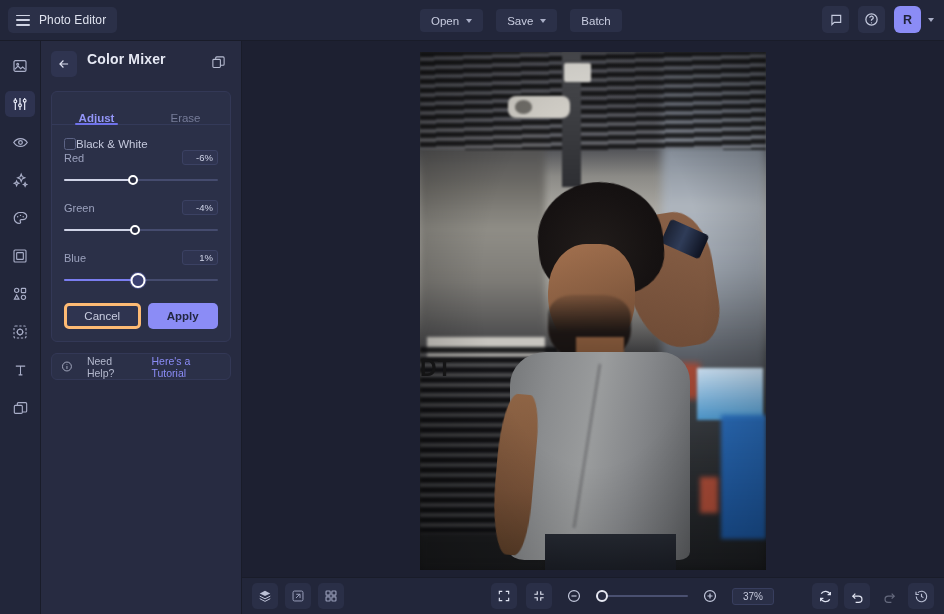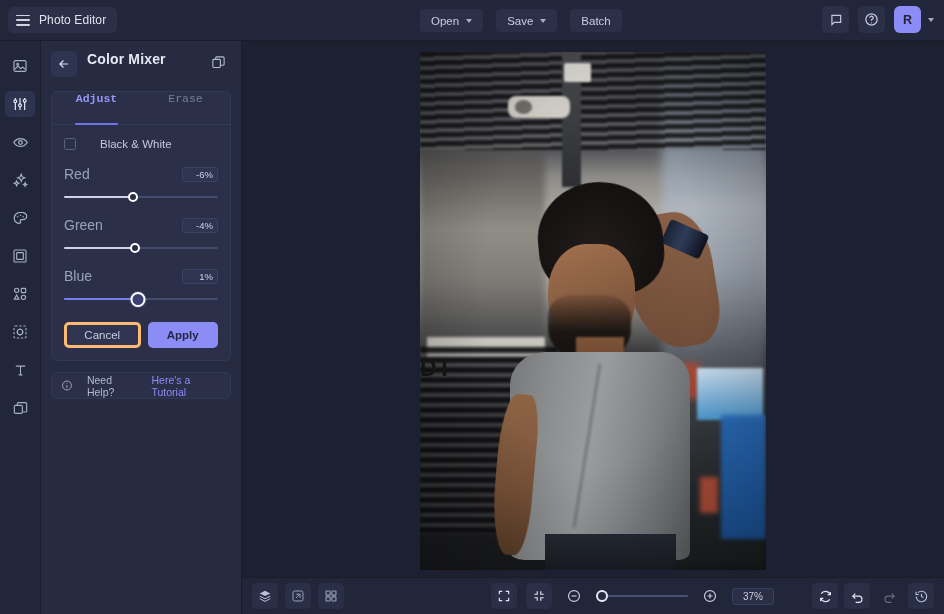--- a/index.html
+++ b/index.html
@@ -72,37 +72,37 @@
     display: flex; align-items: center; justify-content: center; cursor: pointer; border: none;
   }
   .panel-title { margin-left: 10px; color: #e6e9f4; font-size: 14px; font-weight: bold; letter-spacing: .15px; }
   .dup-btn { position: absolute; right: 2px; width: 22px; height: 22px; display:flex; align-items:center; justify-content:center; cursor: pointer; }
 
   .card {
     background: #2b3048; border: 1px solid #333856; border-radius: 6px; padding: 0;
   }
   .tabs { display: flex; height: 33px; border-bottom: 1px solid #343a59; }
   .tab {
-    flex: 1; display: flex; align-items: flex-start; justify-content: center;
-    font-size: 11.5px; color: #767c99; cursor: pointer; position: relative; font-family: Liberation Mono, monospace;
+    flex: 1; display: flex; align-items: flex-end; justify-content: center;
+    font-size: 11.5px; color: #767c99; cursor: pointer; position: relative;
   }
   .tab.active { color: #9496f8; font-weight: bold; }
   .tab.active::after {
     content: ""; position: absolute; bottom: -1px; left: 26%; width: 48%; height: 2.2px;
     background: #6f72ea; border-radius: 2px;
   }
   .card-body { padding: 13px 12px 12px 12px; }
 
-  .checkrow { display: flex; align-items: center; gap: 24px; margin-bottom: 16px; }
+  .checkrow { display: flex; align-items: center; gap: 0; }
   .checkbox { width: 12px; height: 12px; border: 1.4px solid #5c6385; border-radius: 2.5px; background: transparent; cursor: pointer; }
   .checkrow .lbl { color: #c5c9dd; font-size: 11.5px; }
 
   .slider-group { margin-bottom: 13px; }
   .slider-top { display: flex; align-items: center; justify-content: space-between; margin-bottom: 8px; }
-  .slider-label { color: #9ba1bd; font-size: 14px; }
+  .slider-label { color: #9ba1bd; font-size: 11px; }
   .val-box {
     min-width: 36px; height: 15px; background: #2f3450; border: 1px solid #3b4163; border-radius: 3px;
     color: #cfd3e6; font-size: 9.5px; display: flex; align-items: center; justify-content: flex-end;
     padding: 0 4px; cursor: text;
   }
   .track-wrap { position: relative; height: 14px; cursor: pointer; }
   .track-base { position: absolute; top: 6px; left: 0; right: 0; height: 1.6px; background: #454b6e; border-radius: 2px; }
   .track-fill { position: absolute; top: 6px; left: 0; height: 1.6px; border-radius: 2px; background: #cfd3e6; }
   .track-fill.blue { background: #7a7df0; }
   .thumb {

